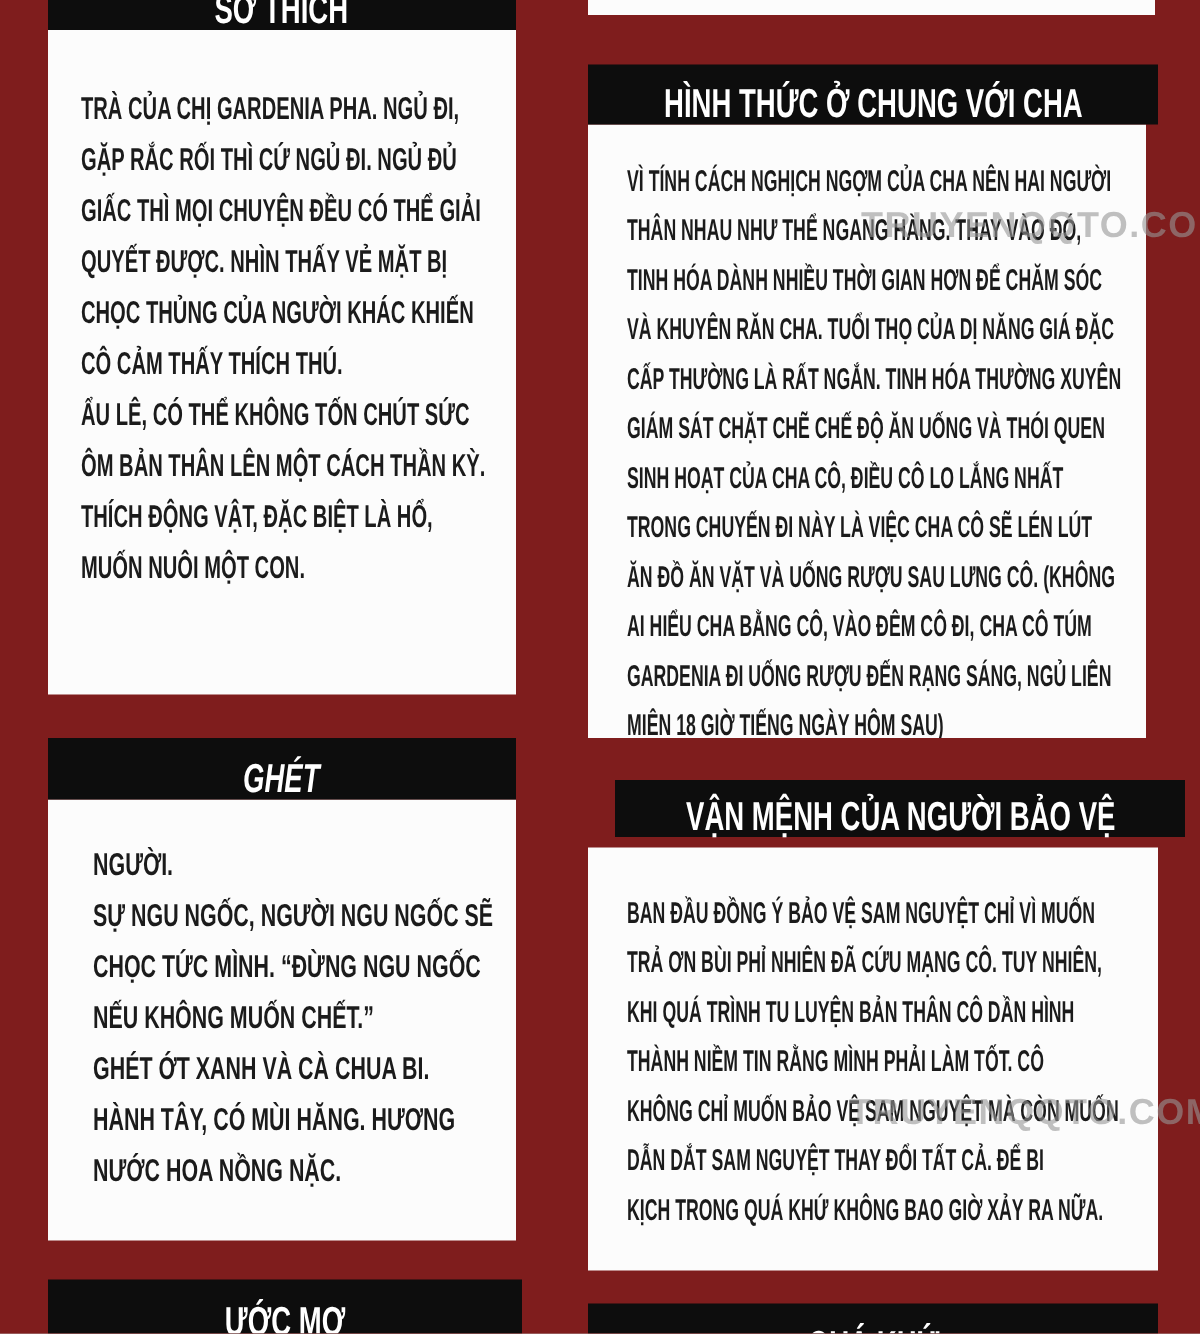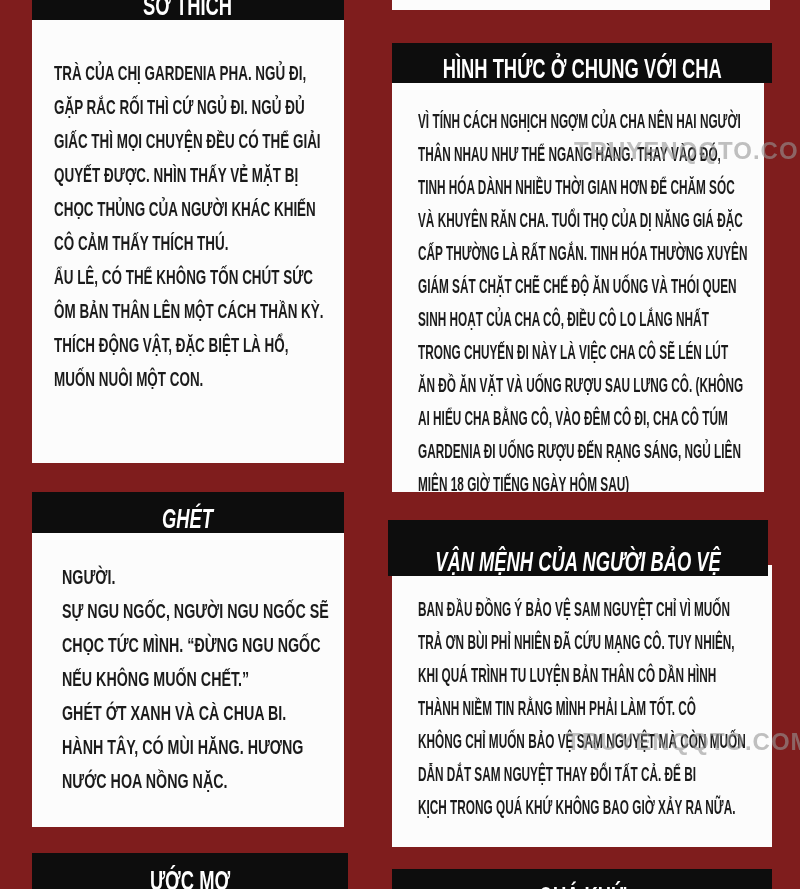--- a/index.html
+++ b/index.html
@@ -129,21 +129,21 @@
 CẤP THƯỜNG LÀ RẤT NGẮN. TINH HÓA THƯỜNG XUYÊN
 GIÁM SÁT CHẶT CHẼ CHẾ ĐỘ ĂN UỐNG VÀ THÓI QUEN
 SINH HOẠT CỦA CHA CÔ, ĐIỀU CÔ LO LẮNG NHẤT
 TRONG CHUYẾN ĐI NÀY LÀ VIỆC CHA CÔ SẼ LÉN LÚT
 ĂN ĐỒ ĂN VẶT VÀ UỐNG RƯỢU SAU LƯNG CÔ. (KHÔNG
 AI HIỂU CHA BẰNG CÔ, VÀO ĐÊM CÔ ĐI, CHA CÔ TÚM
 GARDENIA ĐI UỐNG RƯỢU ĐẾN RẠNG SÁNG, NGỦ LIÊN
 MIÊN 18 GIỜ TIẾNG NGÀY HÔM SAU)</div>
   </div>
 
-  <div class="card-header" style="left:388px; top:520px; width:380px; height:56px;font-style:italic;">
+  <div class="card-header" style="left:410px; top:520px; width:380px; height:38px;">
     <span class="hdr-text">VẬN MỆNH CỦA NGƯỜI BẢO VỆ</span>
   </div>
   <div class="card-body" style="left:392px; top:565px; width:380px; height:282px; padding:28px 0 12px 26px; box-sizing:border-box;">
     <div class="card-text txt-right">BAN ĐẦU ĐỒNG Ý BẢO VỆ SAM NGUYỆT CHỈ VÌ MUỐN
 TRẢ ƠN BÙI PHỈ NHIÊN ĐÃ CỨU MẠNG CÔ. TUY NHIÊN,
 KHI QUÁ TRÌNH TU LUYỆN BẢN THÂN CÔ DẦN HÌNH
 THÀNH NIỀM TIN RẰNG MÌNH PHẢI LÀM TỐT. CÔ
 KHÔNG CHỈ MUỐN BẢO VỆ SAM NGUYỆT MÀ CÒN MUỐN
 DẪN DẮT SAM NGUYỆT THAY ĐỔI TẤT CẢ. ĐỂ BI
 KỊCH TRONG QUÁ KHỨ KHÔNG BAO GIỜ XẢY RA NỮA.</div>

